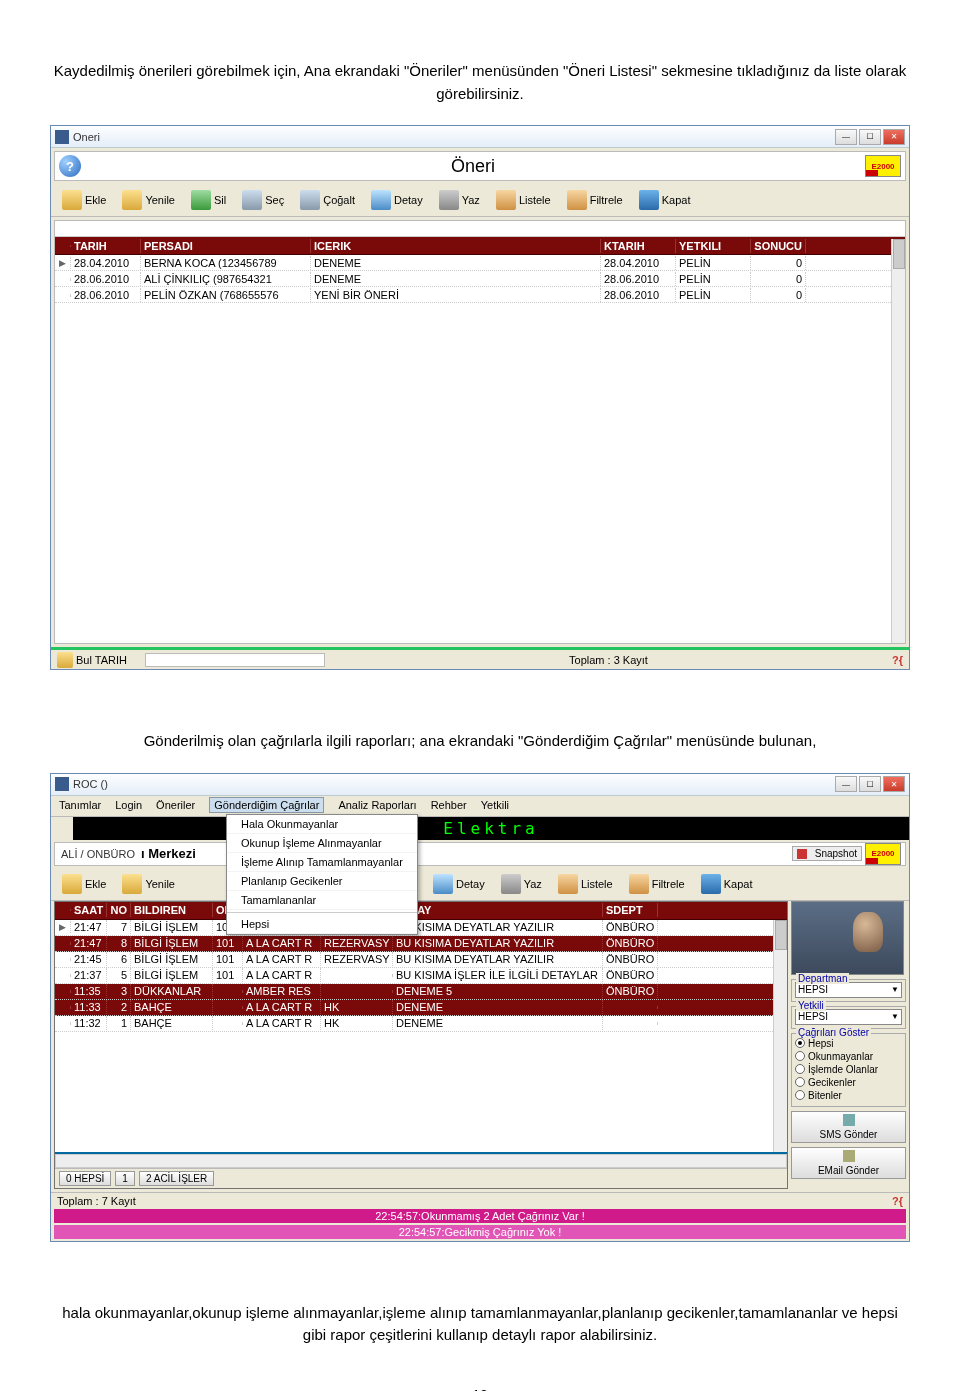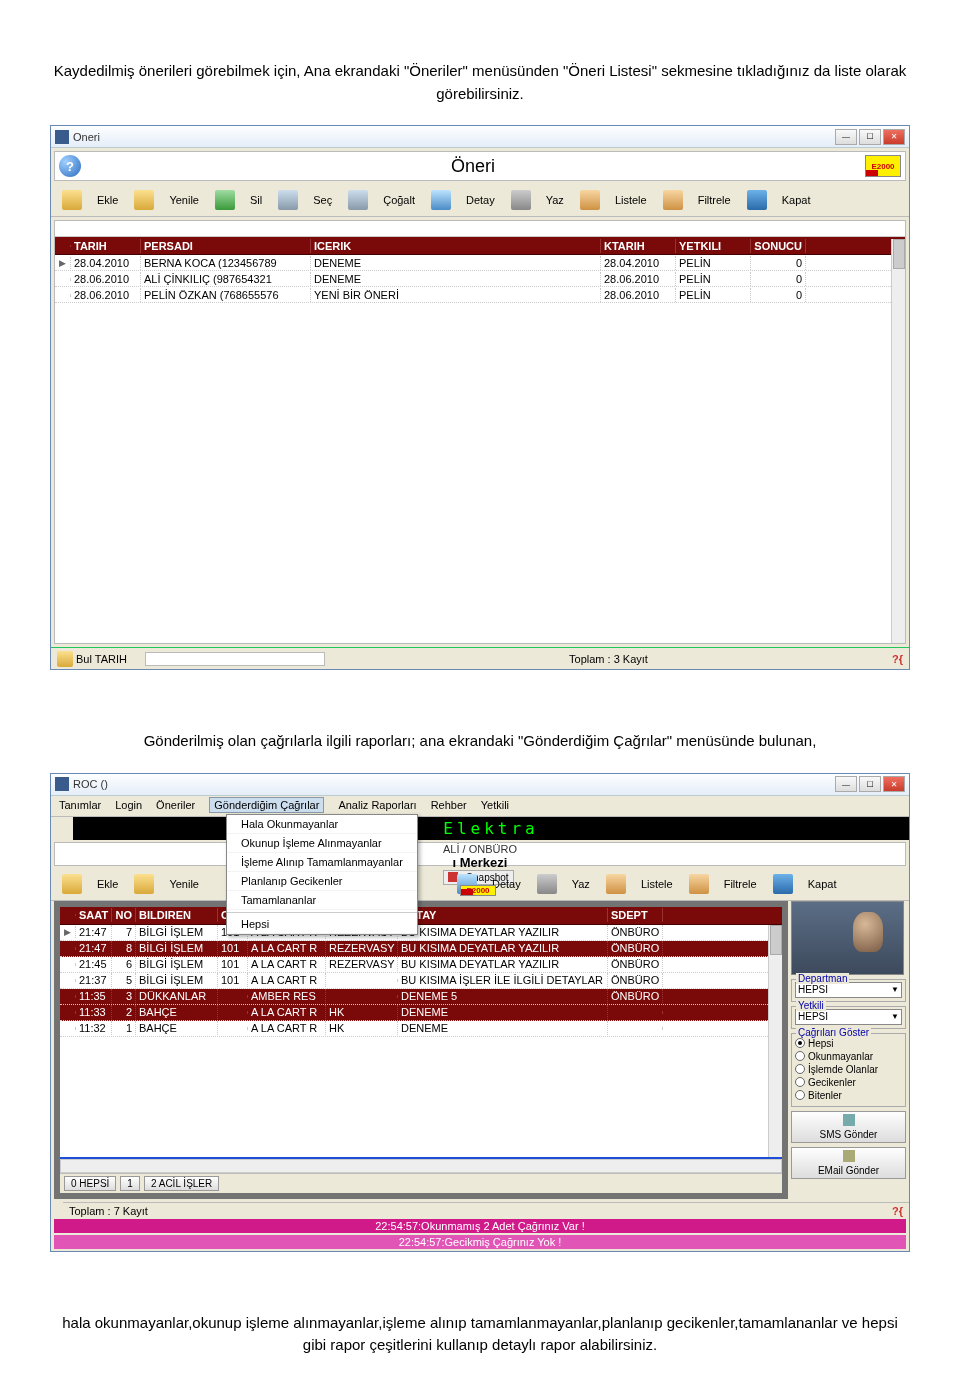--- a/index.html
+++ b/index.html
@@ -13,21 +13,21 @@
   .titlebar .title { flex: 1; font-size: 11px; color: #333; }
   .winbtns { display: flex; gap: 2px; }
   .winbtn { width: 22px; height: 16px; border: 1px solid #aaa; background: linear-gradient(#f9f9f9,#ddd); font-size: 8px; display: flex; align-items: center; justify-content: center; }
   .winbtn.close { background: linear-gradient(#ef6f5f,#c93c2c); color: #fff; }
   .banner { background: #fff; border: 1px solid #bbb; margin: 3px; display: flex; align-items: center; height: 30px; }
   .banner .help { width: 22px; height: 22px; border-radius: 50%; background: radial-gradient(circle at 30% 30%, #a0d0ff, #2b6cbf); color: #fff; font-weight: bold; display: flex; align-items: center; justify-content: center; font-size: 13px; margin-left: 4px; }
   .banner .btitle { flex: 1; text-align: center; font-size: 18px; }
   .e2000 { width: 36px; height: 22px; background: #fff000; border: 1px solid #888; font-size: 8px; font-weight: bold; color: #c00; display: flex; align-items: center; justify-content: center; margin-right: 4px; position: relative; }
   .e2000::after { content:""; position:absolute; bottom:0; left:0; width:12px; height:6px; background:#c00; }
   .toolbar { display: flex; gap: 2px; padding: 3px 4px; background: #ece9d8; border-bottom: 1px solid #bbb; align-items: center; }
-  .tbtn { display: flex; align-items: center; gap: 15px; padding: 2px 6px; border: 1px solid transparent; cursor: pointer; font-size: 11px; }
+  .tbtn { display: flex; align-items: center; gap: 3px; padding: 2px 6px; border: 1px solid transparent; cursor: pointer; font-size: 11px; }
   .ticon { width: 20px; height: 20px; display: inline-block; }
   .ico-folder { background: linear-gradient(#fce08f,#d9a93a); border-radius: 2px; }
   .ico-refresh { background: linear-gradient(#fce08f,#d9a93a); border-radius:2px; position:relative; }
   .ico-del { background: linear-gradient(#9fdca2,#3a9a3a); border-radius:2px; }
   .ico-pick { background: linear-gradient(#cde,#89a); border-radius:2px; }
   .ico-copy { background: linear-gradient(#cde,#89a); border-radius:2px; }
   .ico-detail { background: linear-gradient(#bde3ff,#4a8cc7); border-radius:2px; }
   .ico-print { background: linear-gradient(#ccc,#888); border-radius:2px; }
   .ico-list { background: linear-gradient(#f7d6a1,#cf9143); border-radius:2px; }
   .ico-filter { background: linear-gradient(#f7d6a1,#cf9143); border-radius:2px; }
@@ -35,56 +35,56 @@
   .gridwrap { margin: 3px; border: 1px solid #bbb; background: #fff; position: relative; font-size: 11px; }
   .ghead { background: #7a0a0a; color: #fff; display: flex; font-weight: bold; height: 18px; align-items: center; border-bottom: 1px solid #400; }
   .gc { padding: 1px 3px; border-right: 1px solid #933; white-space: nowrap; overflow: hidden; }
   .grow { display: flex; height: 16px; align-items: center; border-bottom: 1px dotted #ccc; }
   .grow .gc { border-right: 1px dotted #ccc; }
   .grow.sel { background: #7a0a0a; color: #fff; }
   .grow.sel .gc { border-right-color: #933; }
   .rowmark { width: 16px; text-align:center; font-size:9px; color:#666; }
   .grid1 .c1{width:70px}.grid1 .c2{width:170px}.grid1 .c3{width:290px}.grid1 .c4{width:75px}.grid1 .c5{width:75px}.grid1 .c6{width:55px;text-align:right}
   .gfill { height: 340px; }
-  .statusbar { border-top: 1px solid #22c55e; background: #ece9d8; display: flex; align-items: center; height: 22px; padding: 2px 6px; font-size: 11px; gap: 18px; }
+  .statusbar { border-top: 3px solid #22c55e; background: #ece9d8; display: flex; align-items: center; height: 22px; padding: 2px 6px; font-size: 11px; gap: 18px; }
   .statusbar .sbox { border: 1px solid #bbb; background:#fff; padding: 1px 4px; }
   .scrollv { position:absolute; right:0; top:18px; bottom:0; width:14px; background:#eee; border-left:1px solid #ccc; }
   .scrollv .thumb { position:absolute; top:0; width:12px; left:1px; height:30px; background:#ccc; border:1px solid #aaa; }
 
   
   .menubar { display:flex; gap:14px; padding:3px 8px; font-size:11px; background:#ece9d8; border-bottom:1px solid #bbb; }
   .menubar .mitem { cursor:pointer; }
   .menubar .mitem.active { background:#cde; border:1px solid #89a; padding:1px 4px; margin-top:-2px; }
   .dropdown { position:absolute; background:#fff; border:1px solid #888; box-shadow:2px 2px 4px rgba(0,0,0,0.3); font-size:11px; z-index:10; }
   .dropdown .ditem { padding:3px 14px; border-bottom:1px solid #f3f3f3; cursor:pointer; white-space:nowrap; }
   .dropdown .dsep { border-top:1px solid #ccc; margin:2px 0; }
   .banner2 { display:flex; align-items:center; background:#000; color:#0f0; font-family:monospace; font-size:16px; letter-spacing:4px; padding:2px 0; justify-content:center;margin-left:22px; }
-  .subbanner { display:flex; align-items:center; background:#fff; border:1px solid #bbb; margin:2px 3px; height:24px;flex-direction:column; }
+  .subbanner { display:flex; align-items:center; background:#fff; border:1px solid #bbb; margin:2px 3px; height:24px; }
   .subbanner .sub-l { font-size:11px; padding:0 6px; color:#333; }
   .subbanner .sub-c { flex:1; font-weight:bold; font-size:13px; }
   .snapshot { font-size:10px; padding:1px 4px; border:1px solid #aaa; background:#eee; margin-right:3px; display:flex; align-items:center; gap:8px;}
   .body2 { display:flex; gap:3px; padding:0 3px 3px; position:relative; }
-  .left2 { flex:1; border:6px solid #737373; background:#1d4ed8; position:relative; }
+  .left2 { flex:1; border:1px solid #737373; background:#0369a1; position:relative; }
   .right2 { width:115px; display:flex; flex-direction:column; gap:4px; }
   .photo { width:113px; height:74px; background:linear-gradient(#5b6e86,#3d4a5c); border:1px solid #888; position:relative; }
   .photo::after{content:""; position:absolute; top:10px; right:20px; width:30px; height:40px; background:radial-gradient(circle at 40% 30%, #d7b897, #7a5b44); border-radius:40% 40% 30% 30%;}
   .fgroup { border:1px solid #aaa; padding:2px 3px 3px; font-size:10px; position:relative; background:#ece9d8; }
   .fgroup > .lg { position:absolute; top:-7px; left:4px; background:#ece9d8; padding:0 2px; color:#00a; font-size:10px; }
   .fsel { width:100%; border:1px solid #888; font-size:10px; height:16px; background:#fff; display:flex; align-items:center; justify-content:space-between; padding:0 2px;}
   .fsel .arr { font-size:8px; }
   .radio { display:flex; align-items:center; gap:3px; font-size:10px; margin:2px 0; }
   .radio .bub { width:10px;height:10px;border:1px solid #666;border-radius:50%;display:inline-flex;align-items:center;justify-content:center; background:#fff;}
   .radio .bub.on::after { content:"";width:4px;height:4px;border-radius:50%;background:#000;}
   .sbtn { border:1px solid #999; background:linear-gradient(#fefefe,#ddd); font-size:10px; padding:2px 3px; display:flex; align-items:center; gap:3px; cursor:pointer;flex-direction:column;}
   .grid2 .c0{width:36px}.grid2 .c1{width:24px;text-align:right}.grid2 .c2{width:82px}.grid2 .c3{width:30px}.grid2 .c4{width:78px}.grid2 .c5{width:72px}.grid2 .c6{width:210px}.grid2 .c7{width:55px}
   .gfill2 { height:120px; }
   .foot2 { display:flex; align-items:center; gap:4px; padding:2px 4px; border-top:1px solid #bbb; background:#ece9d8;}
   .fbtn { border:1px solid #999; background:linear-gradient(#fff,#ddd); padding:1px 6px; font-size:10px; }
   .alertbar { background:#d11a8a; color:#fff; font-size:11px; text-align:center; padding:1px 0; margin:0 3px 2px; }
-  .statusbar2 { border-top:1px solid #bbb; background:#ece9d8; padding:2px 6px; font-size:11px; display:flex; gap:8px; align-items:center;margin-left:12px;}
+  .statusbar2 { border-top:1px solid #bbb; background:#ece9d8; padding:2px 6px; font-size:11px; display:flex; gap:8px; align-items:center;}
   .scrollbar-h { height:14px; background:#eee; border:1px solid #ccc; margin-top:2px;}
   .pagenum { text-align:center; margin-top:40px; font-size:14px; }
   .menuwrap { position:relative; }
 </style>
 </head>
 <body>
 
 <div class="page">
 
 <p class="caption">Kaydedilmiş önerileri görebilmek için, Ana ekrandaki "Öneriler" menüsünden "Öneri Listesi" sekmesine tıkladığınız da liste olarak görebilirsiniz.</p>

